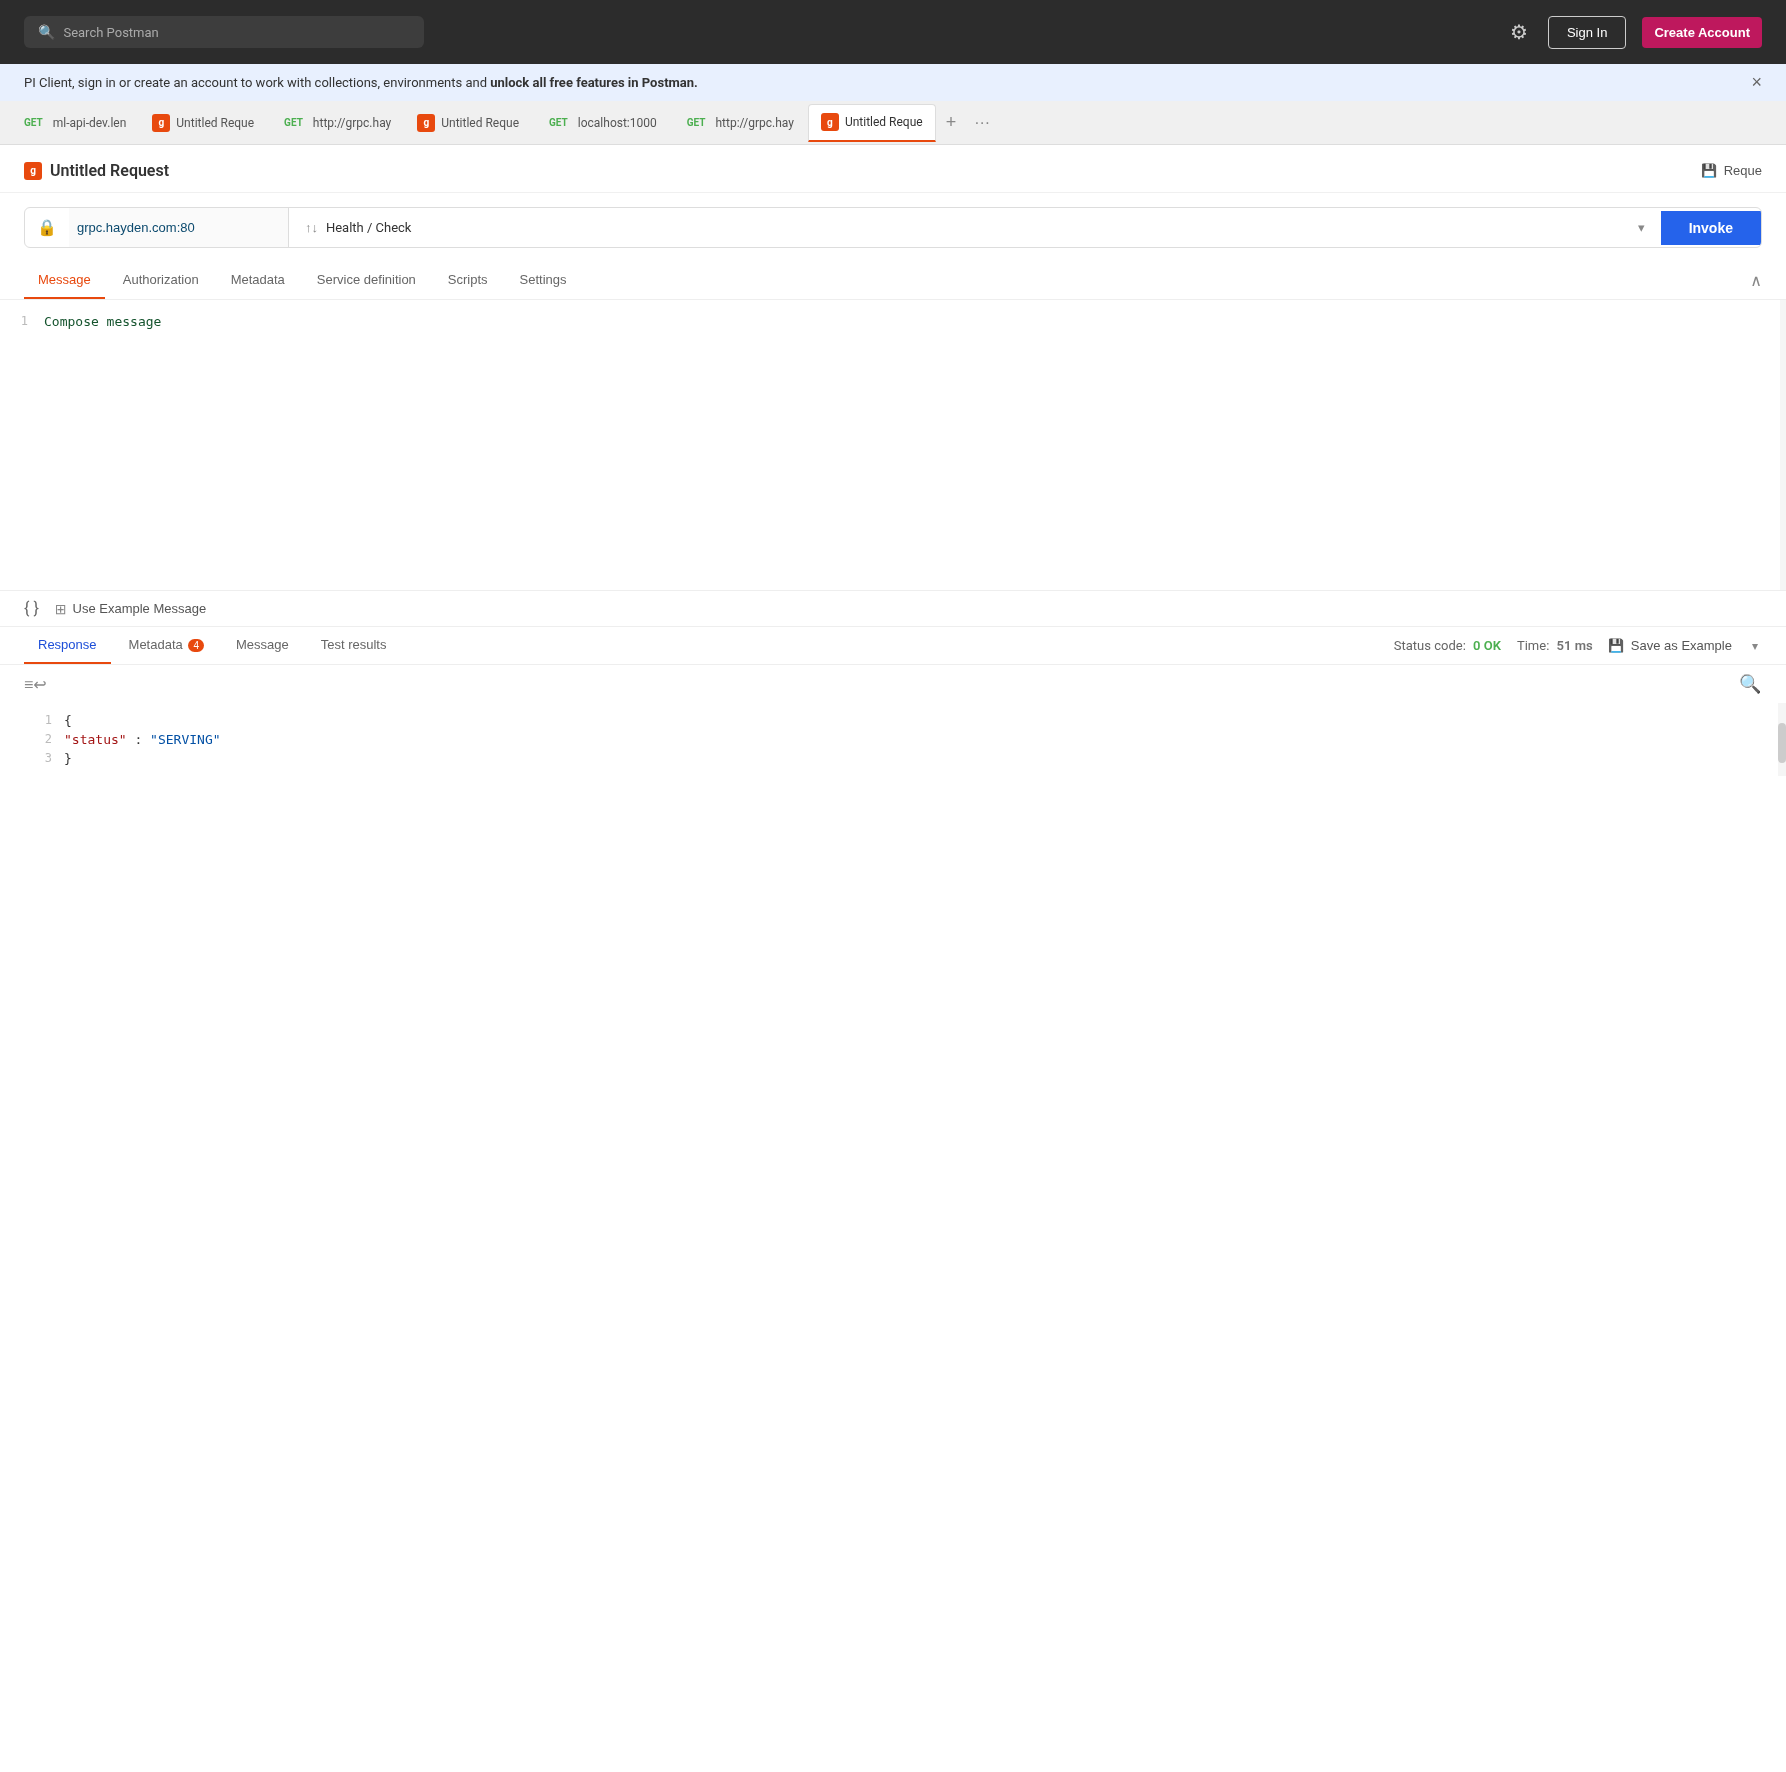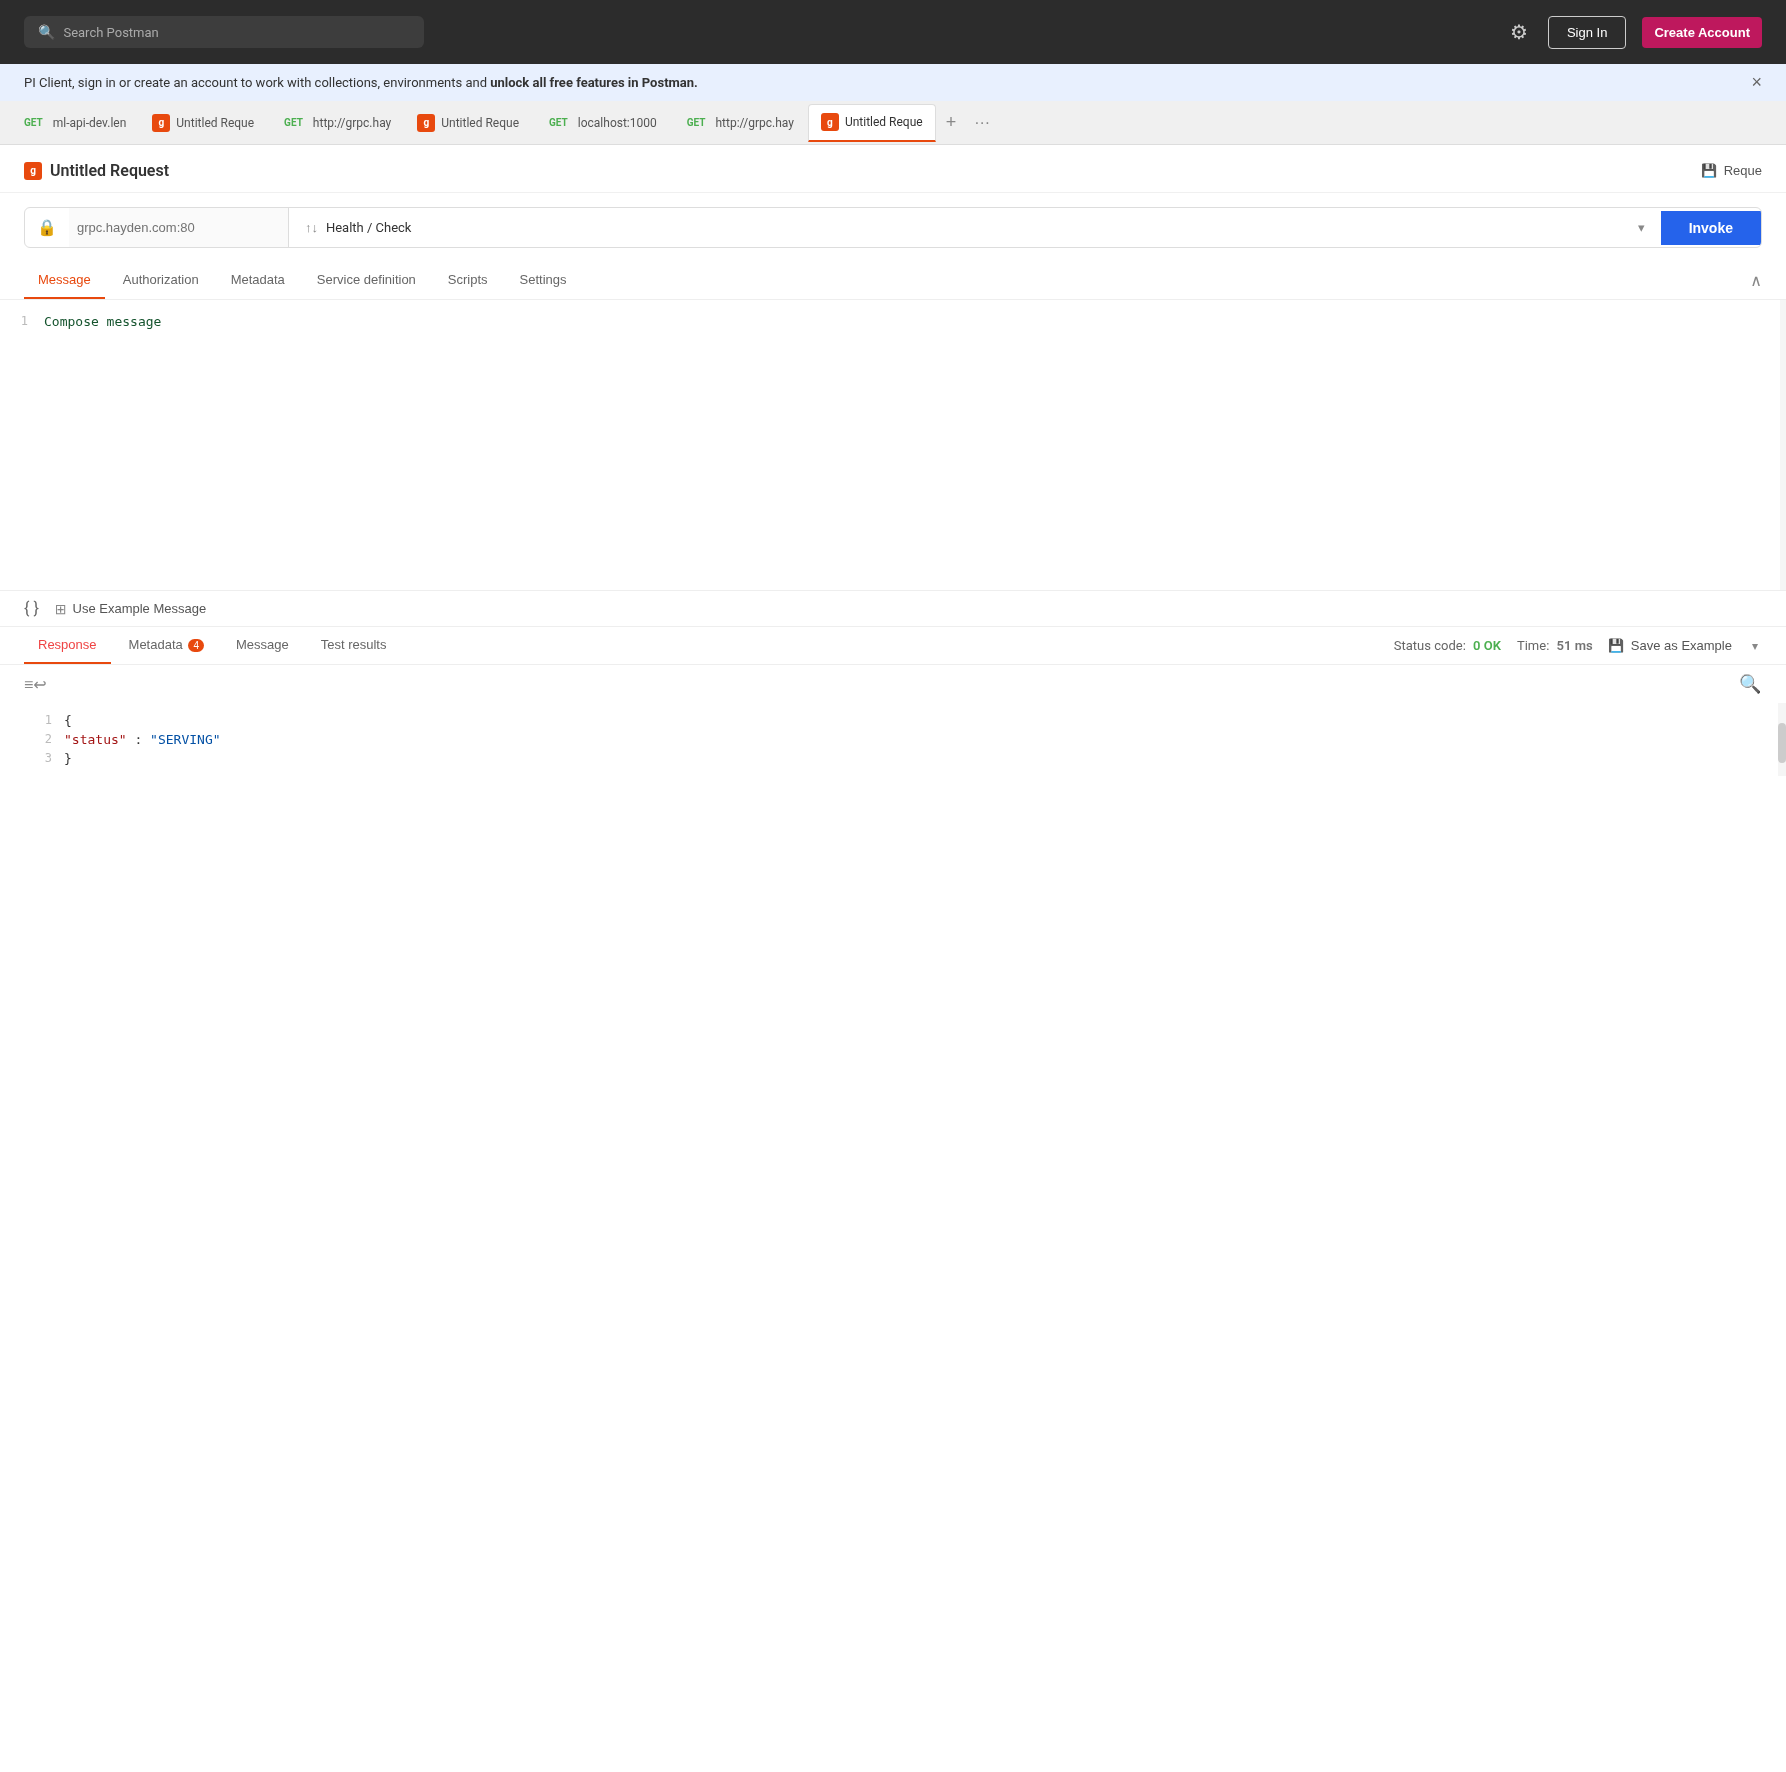--- a/index.html
+++ b/index.html
@@ -139,21 +139,21 @@
       margin: 14px 24px;
       border: 1px solid #ddd;
       border-radius: 6px;
       overflow: hidden;
       gap: 0;
     }
     .url-icon { padding: 0 12px; color: #aaa; font-size: 16px; }
     .url-input {
       flex: 0 0 220px;
       border: none; outline: none;
-      font-size: 13px; color: #737373;
+      font-size: 13px; color: #0c4a6e;
       padding: 12px 8px;
       background: #fafafa;
       border-right: 1px solid #ddd;
     }
     .method-selector {
       flex: 1;
       display: flex; align-items: center; justify-content: space-between;
       padding: 0 16px;
       cursor: pointer;
       font-size: 13px; color: #333;
@@ -251,21 +251,21 @@
     }
     .resp-tab {
       padding: 10px 14px;
       cursor: pointer;
       font-size: 13px;
       color: #666;
       border-bottom: 2px solid transparent;
       background: none; border-top: none; border-left: none; border-right: none;
     }
     .resp-tab.active {
-      color: #ef4444;
+      color: #1d4ed8;
       border-bottom: 2px solid #e8490e;
       font-weight: 500;
       text-align: right;
     }
     .resp-tab .badge {
       background: #e8490e; color: #fff;
       border-radius: 8px; font-size: 10px;
       padding: 1px 5px; margin-left: 2px;
     }
     .response-meta {

